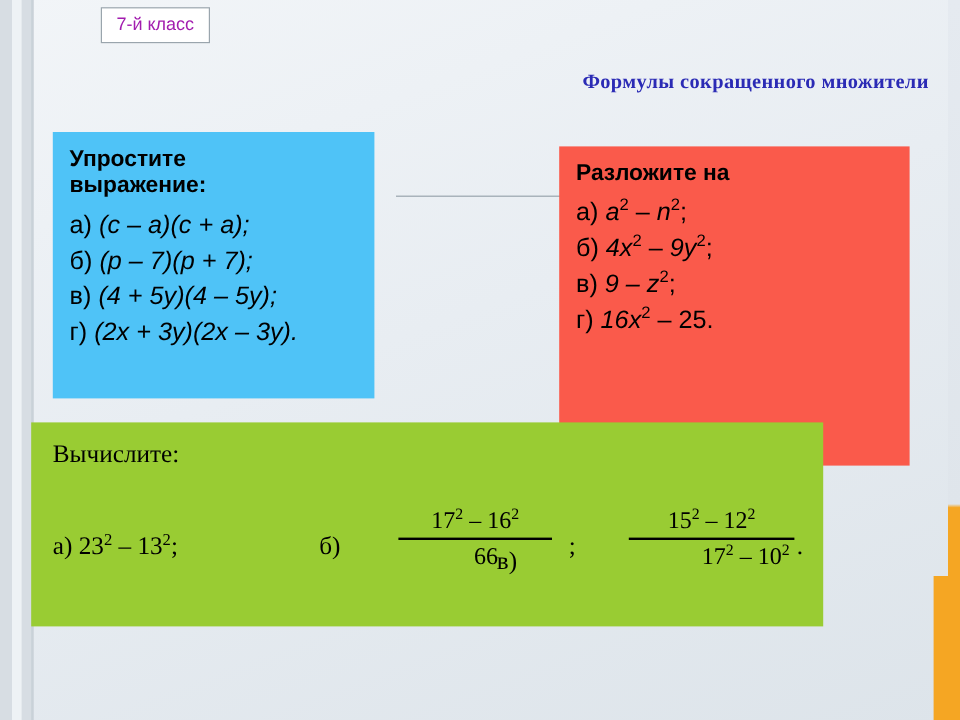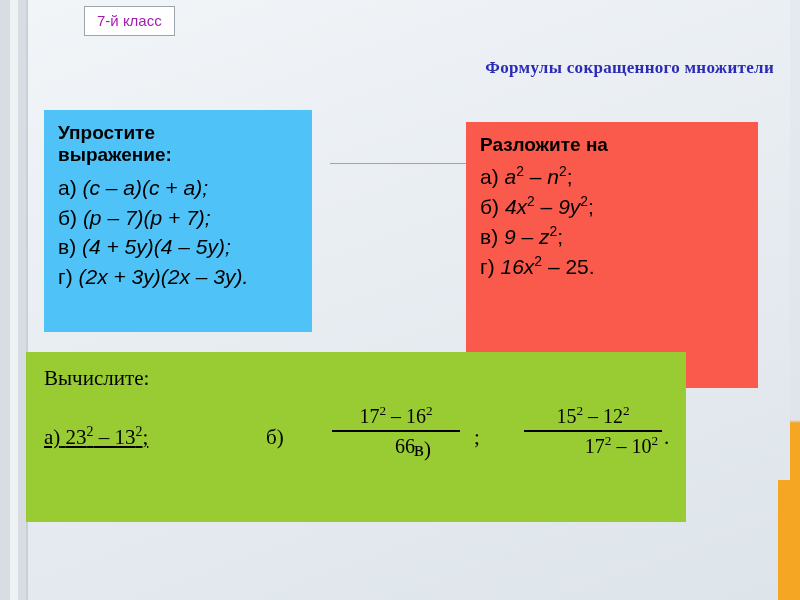--- a/index.html
+++ b/index.html
@@ -147,32 +147,32 @@
     width: 660px;
     height: 170px;
     background: #99cc33;
     box-sizing: border-box;
     padding: 14px 18px;
     color: #000000;
     font-family: "Liberation Serif", serif;
   }
   .green-head {
     font-size: 21px;
-    margin-bottom: 8px;
+    margin-bottom: 26px;
   }
   .green-row {
     position: relative;
     height: 70px;
   }
   .g-item {
     position: absolute;
     font-size: 21px;
     font-family: "Liberation Serif", serif;
   }
-  .g-a { left: 0px; top: 26px; text-decoration: underline; }
+  .g-a { left: 0px; top: 26px; }
   .g-b { left: 222px; top: 26px; }
   .g-v { left: 370px; top: 38px; }
   .g-semi1 { left: 430px; top: 26px; }
   .g-dot { left: 620px; top: 26px; }
 
   .frac {
     position: absolute;
     text-align: center;
     font-family: "Liberation Serif", serif;
     font-size: 20px;

